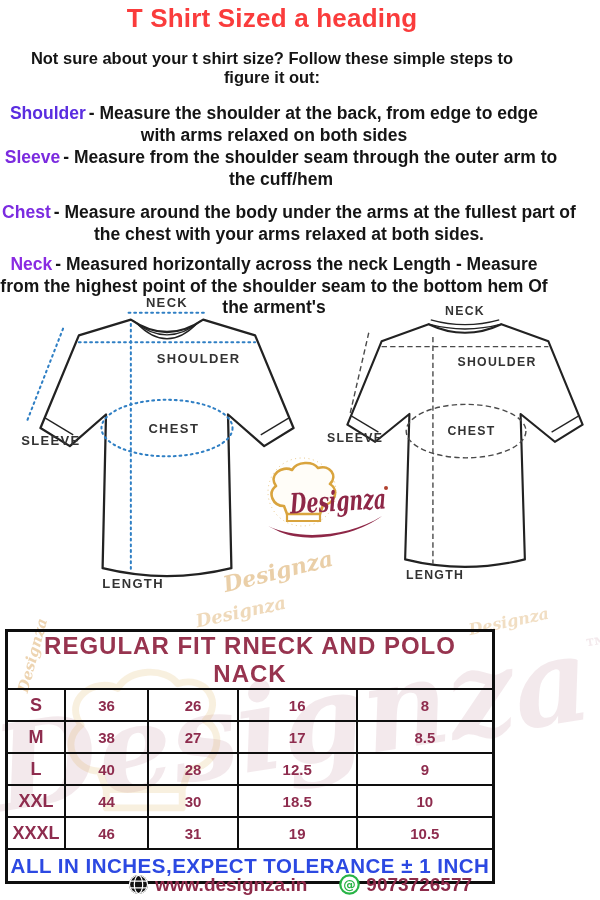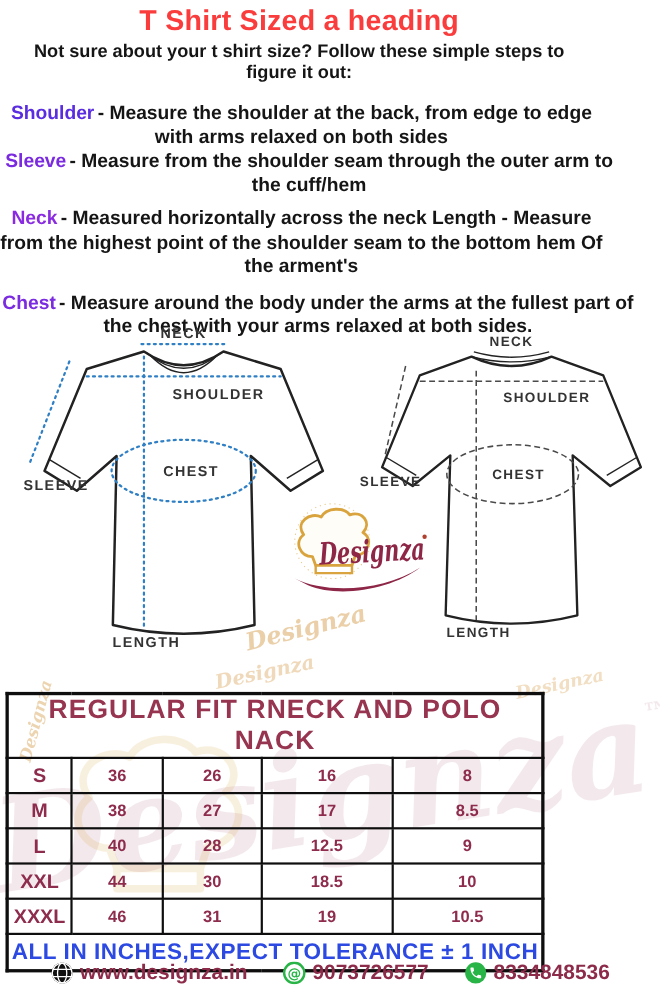--- a/index.html
+++ b/index.html
@@ -2,21 +2,21 @@
 <html><head>
 <meta charset="utf-8">
 <style>
   html,body{margin:0;padding:0;background:#fff;}
   .canvas{position:relative;width:600px;height:900px;background:#ffffff;overflow:hidden;
           font-family:"Liberation Sans",sans-serif;}
 
   
   .header{position:absolute;top:0;left:0;width:544px;text-align:center;font-weight:bold;color:#151515;z-index:2;}
   .title{font-size:26px;color:#fa3c3c;margin-top:3px;letter-spacing:.2px;}
-  .subtitle{font-size:16.5px;line-height:19px;width:505px;margin:4px auto 0;}
+  .subtitle{font-size:16.5px;line-height:19px;width:505px;margin:15px auto 0;}
   .step{font-size:17.5px;line-height:21.5px;margin:0 auto;}
   .step-shoulder{width:548px;margin-top:16px;}
   .step-sleeve{width:562px;margin-top:1px;}
   .step-neck{width:548px;margin-top:9px;}
   .step-chest{width:578px;margin-top:12px;}
   .kw{margin-right:3px;}
   .kw-shoulder{color:#5a2de0;}
   .kw-sleeve{color:#7b2bdf;}
   .kw-neck{color:#8a2be2;}
   .kw-chest{color:#7b2be0;}
@@ -63,22 +63,22 @@
 </head>
 <body>
 
 <div class="canvas">
 
   <div class="header">
     <div class="title">T Shirt Sized a heading</div>
     <div class="subtitle">Not sure about your t shirt size? Follow these simple steps to figure it out:</div>
     <p class="step step-shoulder"><span class="kw kw-shoulder">Shoulder</span><span>- Measure the shoulder at the back, from edge to edge with arms relaxed on both sides</span></p>
     <p class="step step-sleeve"><span class="kw kw-sleeve">Sleeve</span><span>- Measure from the shoulder seam through the outer arm to the cuff/hem</span></p>
+    <p class="step step-chest"><span class="kw kw-chest">Chest</span><span>- Measure around the body under the arms at the fullest part of the chest with your arms relaxed at both sides.</span></p>
     <p class="step step-neck"><span class="kw kw-neck">Neck</span><span>- Measured horizontally across the neck Length - Measure from the highest point of the shoulder seam to the bottom hem Of the arment's</span></p>
-    <p class="step step-chest"><span class="kw kw-chest">Chest</span><span>- Measure around the body under the arms at the fullest part of the chest with your arms relaxed at both sides.</span></p>
   </div>
 
   <svg class="shirt shirt-front" viewBox="0 0 260 262">
     <path class="outline" d="M98,20 L52,34 L18,116 L44,132 L76,104 L73,240 Q130,254 187,240 L184,104 L216,132 L242,116 L208,34 L162,20 Q130,42 98,20 Z"></path>
     <path class="thin" d="M100,21 Q130,46 160,21"></path>
     <path class="thin" d="M103,23 Q130,51 157,23"></path>
     <path class="thin" d="M22,107 L47,122"></path>
     <path class="thin" d="M238,107 L213,122"></path>
     <path class="mfront" d="M96,14 H164"></path>
     <path class="mfront" d="M52,40 H208"></path>
@@ -192,22 +192,15 @@
       </svg>
       <span>www.designza.in</span>
     </span>
     <span class="citem">
       <svg width="21" height="21" viewBox="0 0 21 21">
         <circle cx="10.5" cy="10.5" r="9.2" fill="#fff" stroke="#28b446" stroke-width="2.2"></circle>
         <text x="10.5" y="14.8" text-anchor="middle" font-size="12.5" font-weight="bold" fill="#28b446" font-family="'DejaVu Sans',sans-serif">@</text>
       </svg>
       <span>9073726577</span>
     </span>
-    <span class="citem">
-      <svg width="21" height="21" viewBox="0 0 24 24">
-        <circle cx="12" cy="12" r="11" fill="#28b446"></circle>
-        <path fill="#fff" transform="translate(4.6,4.6) scale(0.62)" d="M6.6 10.8c1.4 2.8 3.8 5.1 6.6 6.6l2.2-2.2c.3-.3.7-.4 1-.2 1.1.4 2.3.6 3.6.6.6 0 1 .4 1 1V20c0 .6-.4 1-1 1C10.6 21 3 13.4 3 4c0-.6.4-1 1-1h3.5c.6 0 1 .4 1 1 0 1.2.2 2.4.6 3.6.1.3 0 .7-.2 1l-2.3 2.2z"></path>
-      </svg>
-      <span>8334848536</span>
-    </span>
   </div>
 
 </div>
 
 </body></html>

